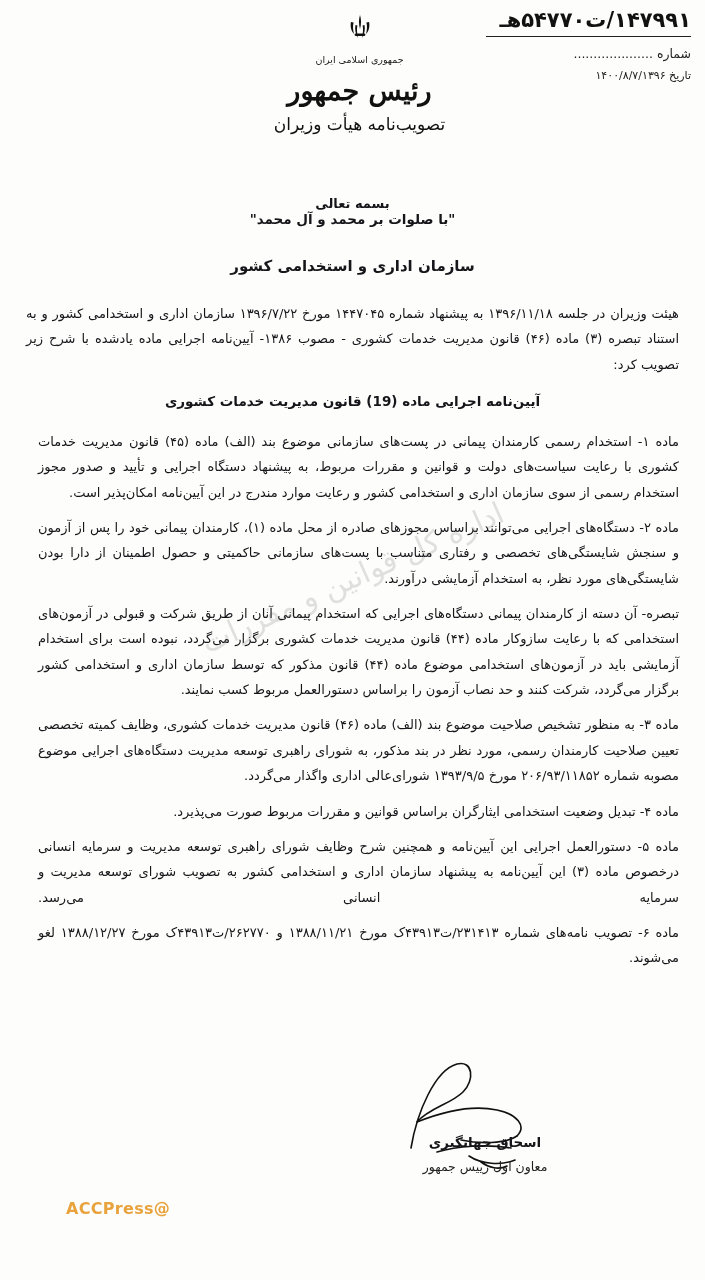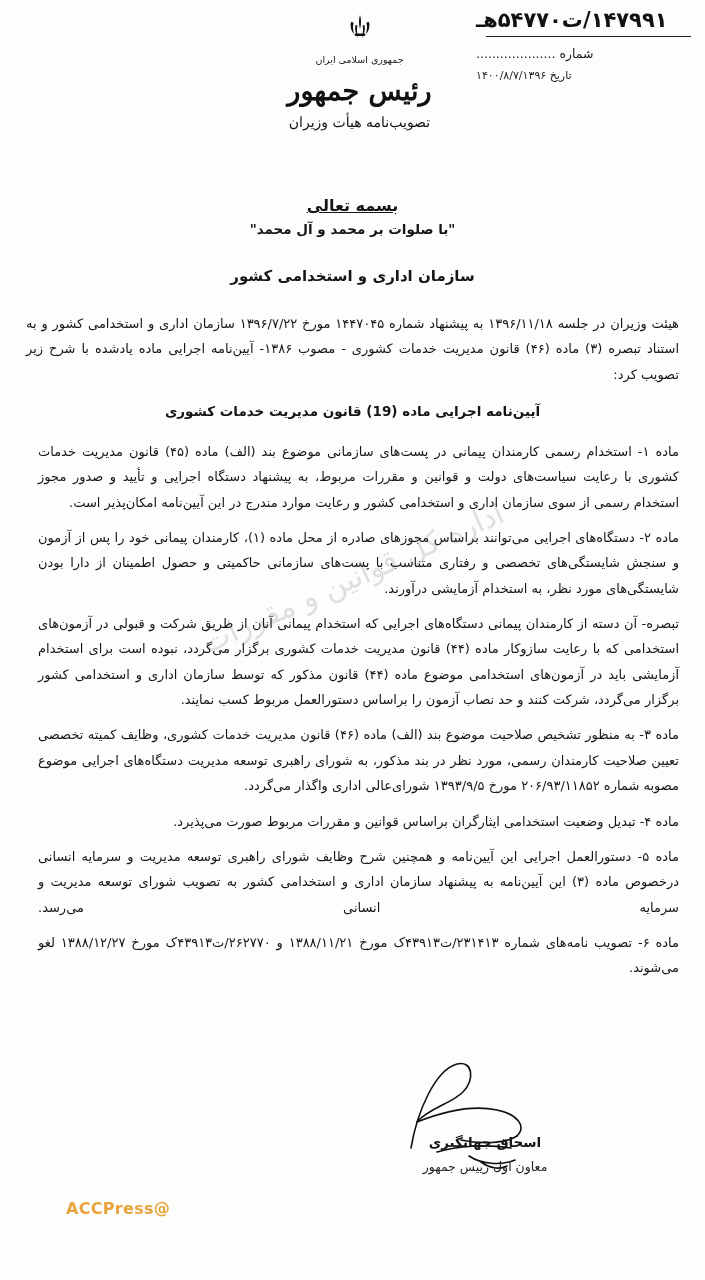--- a/index.html
+++ b/index.html
@@ -27,21 +27,21 @@
   .header-band {
     position: relative;
     height: 180px;
   }
 
   .stamp-block {
     position: absolute;
     top: 8px;
     right: 14px;
     width: 215px;
-    text-align: left;
+    text-align: right;
     direction: rtl;
   }
   .stamp-number {
     font-size: 21px;
     font-weight: bold;
     letter-spacing: 1px;
     color: #111;
     font-family: "DejaVu Sans", sans-serif;
     white-space: nowrap;
   }
@@ -84,43 +84,41 @@
   .president-title {
     margin-top: 10px;
     font-size: 27px;
     font-weight: bold;
     color: #111;
     font-family: "DejaVu Serif", serif;
     letter-spacing: 1px;
   }
   .approval-title {
     margin-top: 8px;
-    font-size: 14px;
+    font-size: 17px;
     color: #111;
     font-family: "DejaVu Serif", serif;
   }
 
   
   .doc-body {
     position: absolute;
     top: 196px;
     left: 0;
     right: 0;
     padding: 0 26px 0 26px;
     direction: rtl;
   }
 
   .centered {
     text-align: center;
   }
   .bismillah {
-    font-size: 16px;
-    font-weight: bold;
-    margin-bottom: 6px;
-    text-decoration: underline;
+    font-size: 13px;
+    font-weight: bold;
   }
   .salavat {
     font-size: 13.5px;
     font-weight: bold;
     margin-bottom: 30px;
   }
   .org-name {
     font-size: 15px;
     font-weight: bold;
     margin-bottom: 26px;

